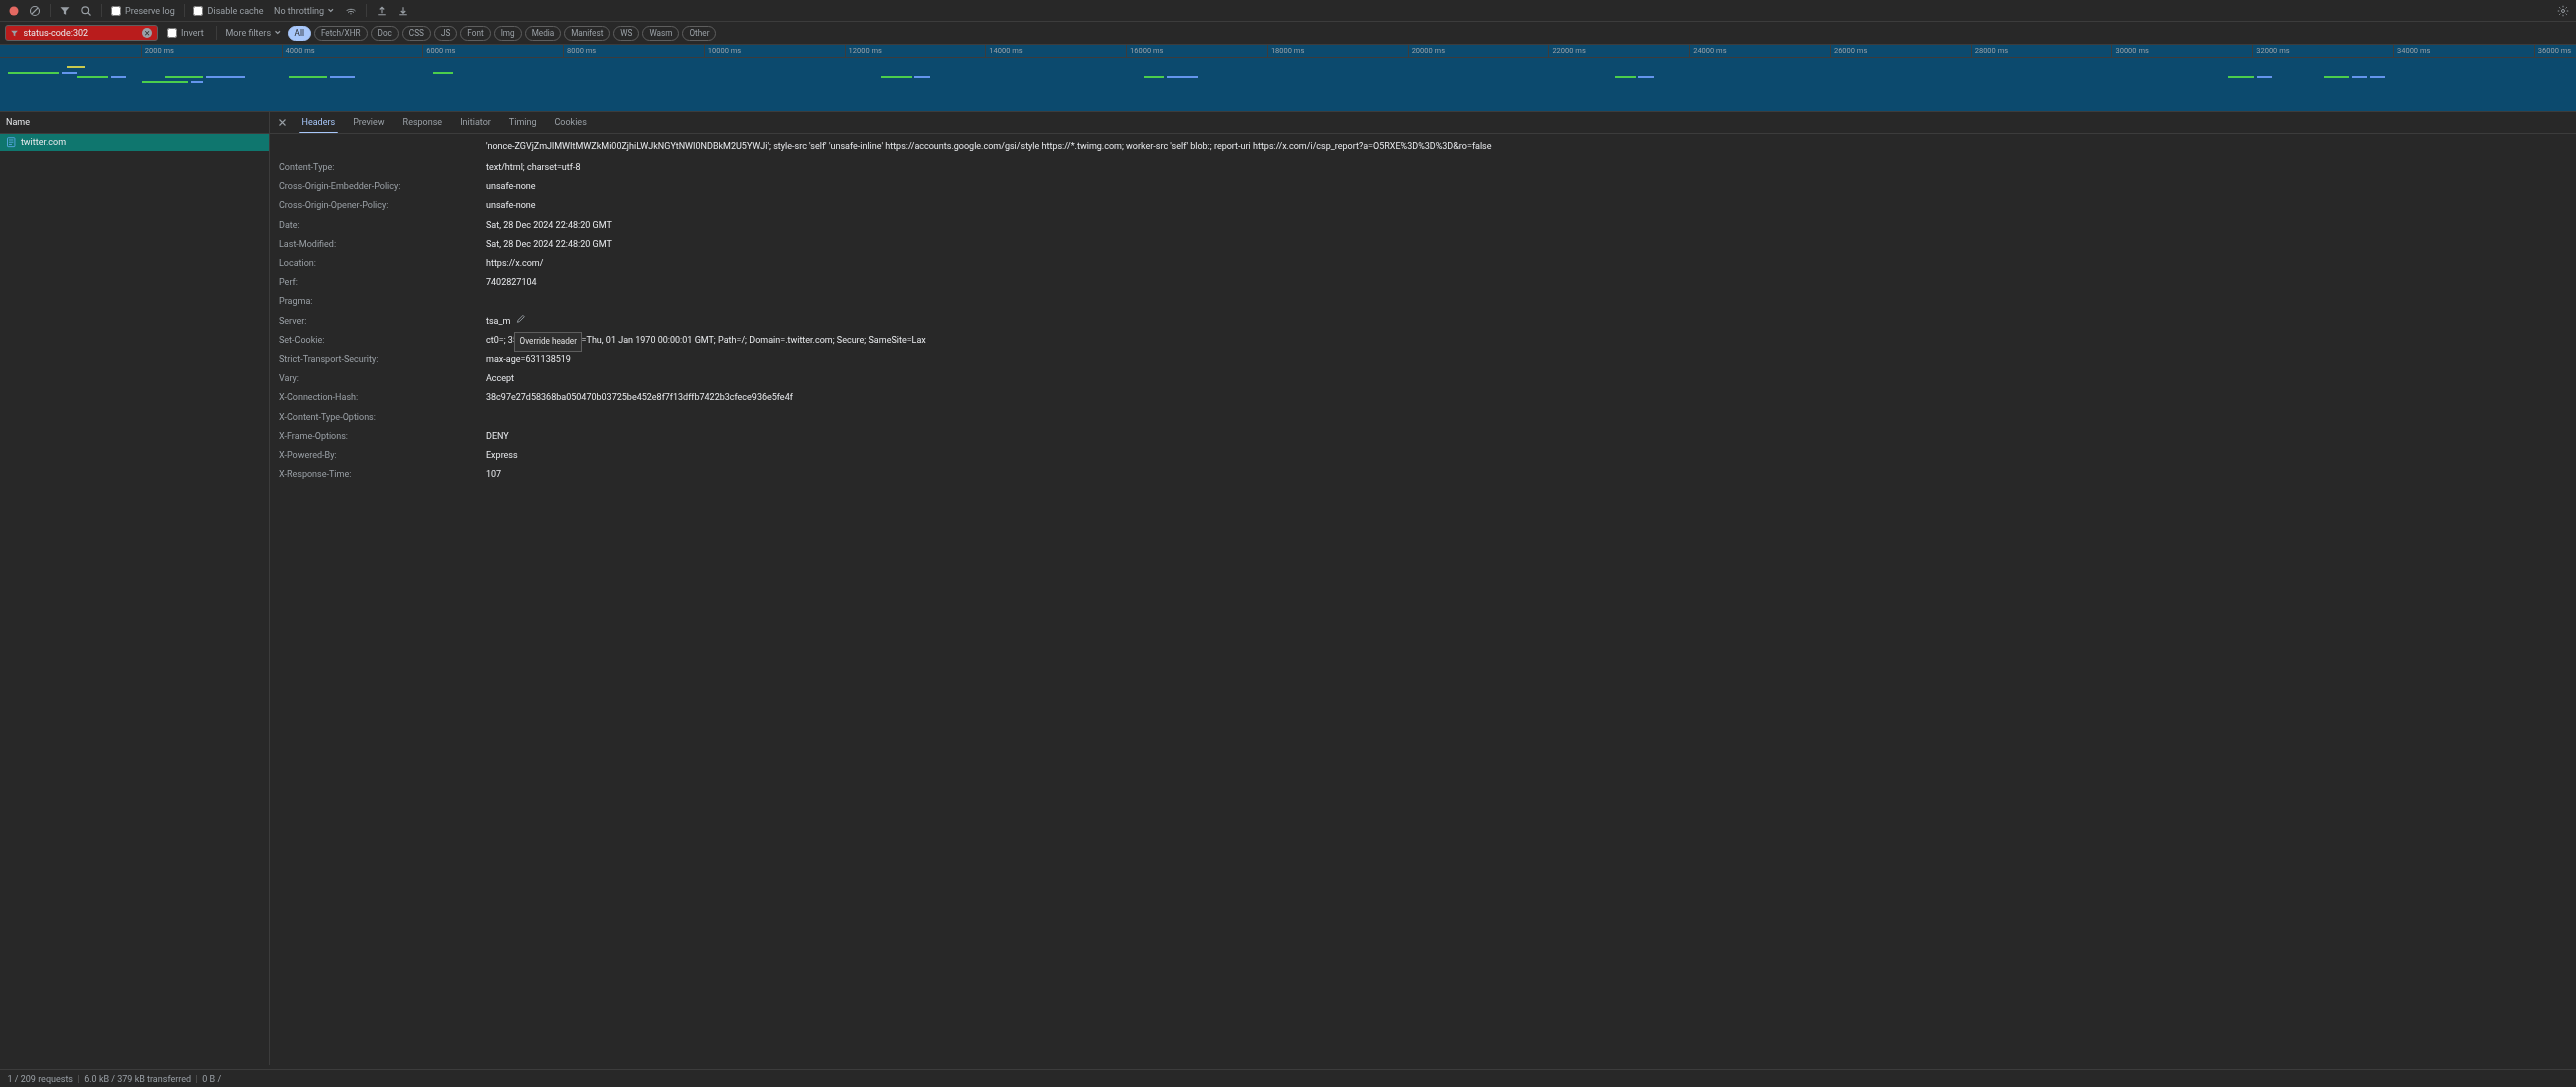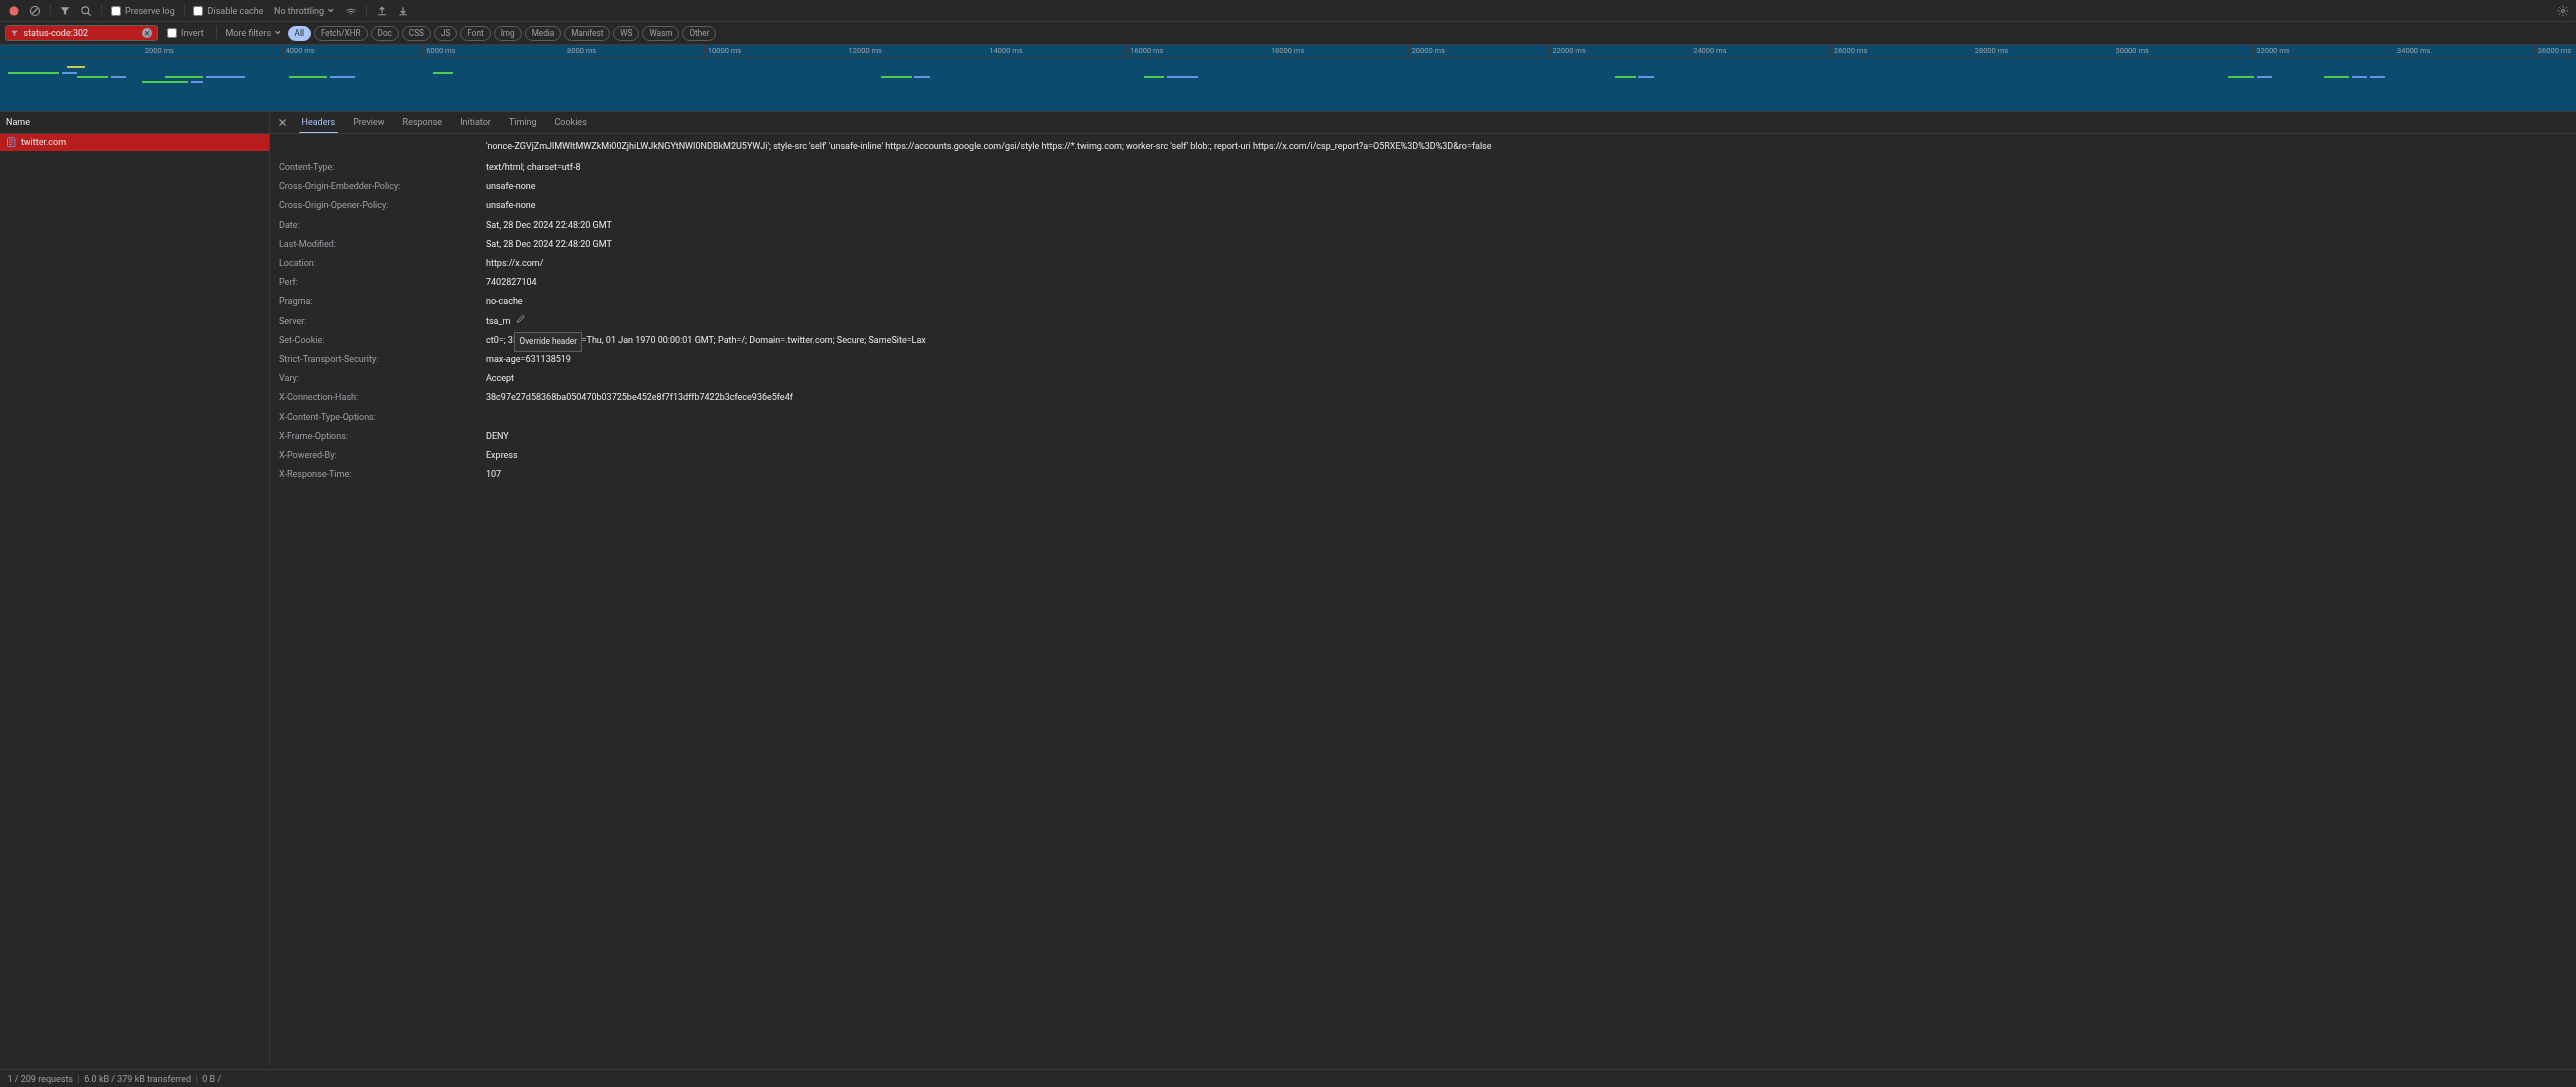--- a/index.html
+++ b/index.html
@@ -211,21 +211,21 @@
   flex: 1;
   overflow: auto;
 }
 
 .name-row {
   display: flex;
   align-items: center;
   gap: 4.5px;
   padding: 3px 6px;
   cursor: pointer;
-  background: #b91c1c;
+  background: #0f766e;
   color: #e8eaed;
 }
 
 .doc-icon {
   width: 10.4px;
   height: 10.4px;
   display: flex;
   align-items: center;
   justify-content: center;
 }
@@ -582,23 +582,20 @@
             </div>
           </div>
           <div class="header-row">
             <div class="header-name">Perf:</div>
             <div class="header-value" style="position: relative;">
               <span>7402827104</span>
             </div>
           </div>
           <div class="header-row">
             <div class="header-name">Pragma:</div>
-            <div class="header-value" style="position: relative;">
-              <span>no-cache</span>
-            </div>
           </div>
           <div class="header-row">
             <div class="header-name">Server:</div>
             <div class="header-value" style="position: relative;">
               <span>tsa_m</span>
               <span class="edit-icon"><svg width="9.7" height="9.7" viewBox="0 0 14 14" fill="none" stroke="currentColor" stroke-width="1.3">
                   <path d="M10 2l2 2-7 7-3 1 1-3z"></path>
                 </svg></span>
             </div>
           </div>

